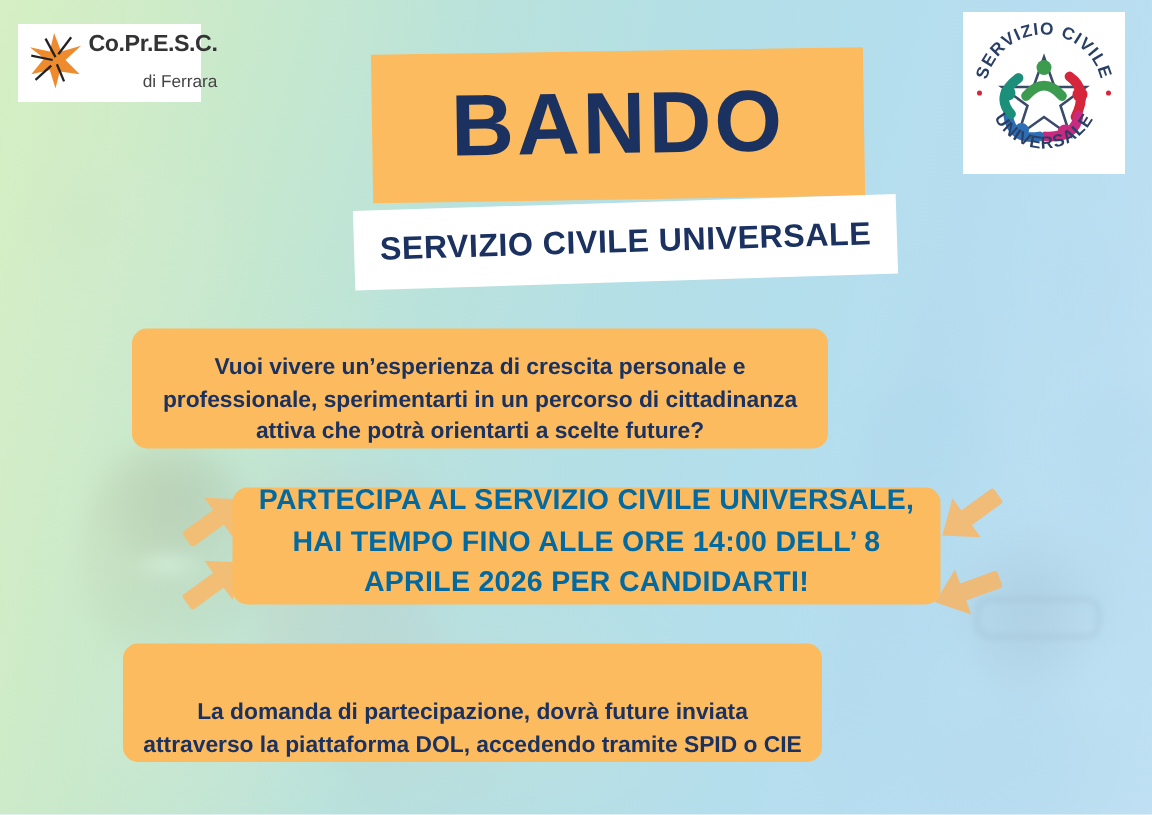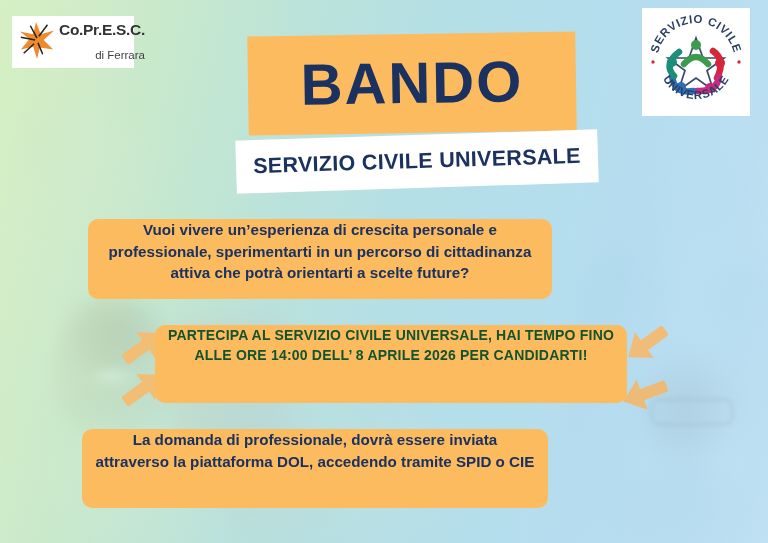--- a/index.html
+++ b/index.html
@@ -272,21 +272,21 @@
     white-space: nowrap;
   }
 
   
   .card {
     position: absolute;
     background: #fcbb5e;
     border-radius: 10px;
     box-sizing: border-box;
     display: flex;
-    align-items: flex-start;
+    align-items: flex-end;
     justify-content: center;
     text-align: center;
   }
   .card p {
     margin: 0;
     font-family: "Liberation Sans", sans-serif;
     font-weight: bold;
   }
 
   .card-question {
@@ -299,23 +299,23 @@
     line-height: 1.42;
     color: #1b3160;
   }
 
   .card-deadline {
     left: 155px; top: 325px;
     width: 472px; height: 78px;
     padding: 0 12px;
   }
   .card-deadline p {
-    font-size: 14px;
+    font-size: 19px;
     line-height: 1.45;
-    color: #14532d;
+    color: #0369a1;
     letter-spacing: 0.2px;
   }
 
   .card-howto {
     left: 82px; top: 429px;
     width: 466px; height: 79px;
     padding: 0 12px;
   }
   .card-howto p {
     font-size: 15.2px;
@@ -451,16 +451,16 @@
 
   <div class="card card-question">
     <p>Vuoi vivere un’esperienza di crescita personale e professionale, sperimentarti in un percorso di cittadinanza attiva che potrà orientarti a scelte future?</p>
   </div>
 
   <div class="card card-deadline">
     <p>PARTECIPA AL SERVIZIO CIVILE UNIVERSALE, HAI TEMPO FINO ALLE ORE 14:00 DELL’ 8 APRILE 2026 PER CANDIDARTI!</p>
   </div>
 
   <div class="card card-howto">
-    <p>La domanda di professionale, dovrà essere inviata attraverso la piattaforma DOL, accedendo tramite SPID o CIE</p>
+    <p>La domanda di partecipazione, dovrà future inviata attraverso la piattaforma DOL, accedendo tramite SPID o CIE</p>
   </div>
 
 </div>
 
 </body></html>

